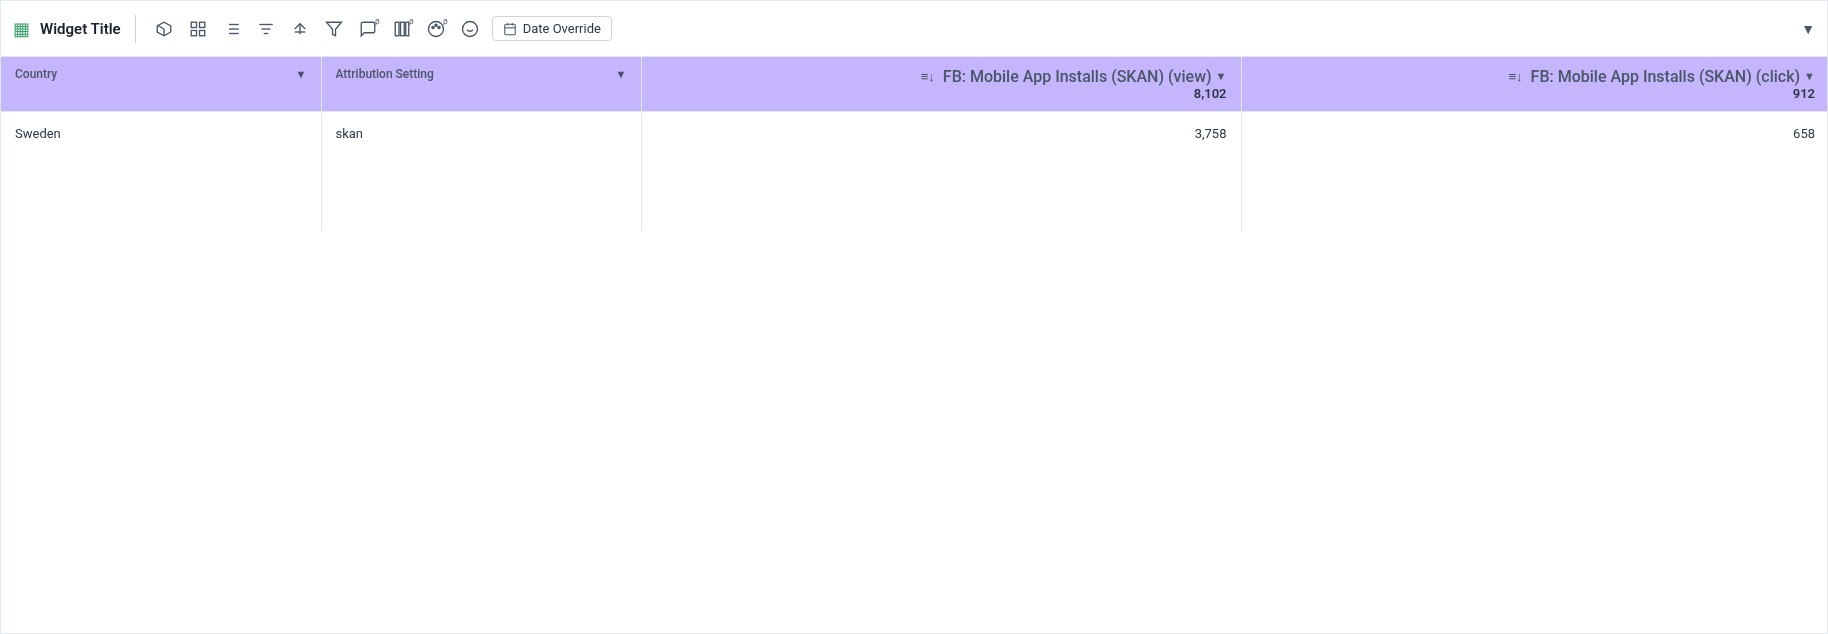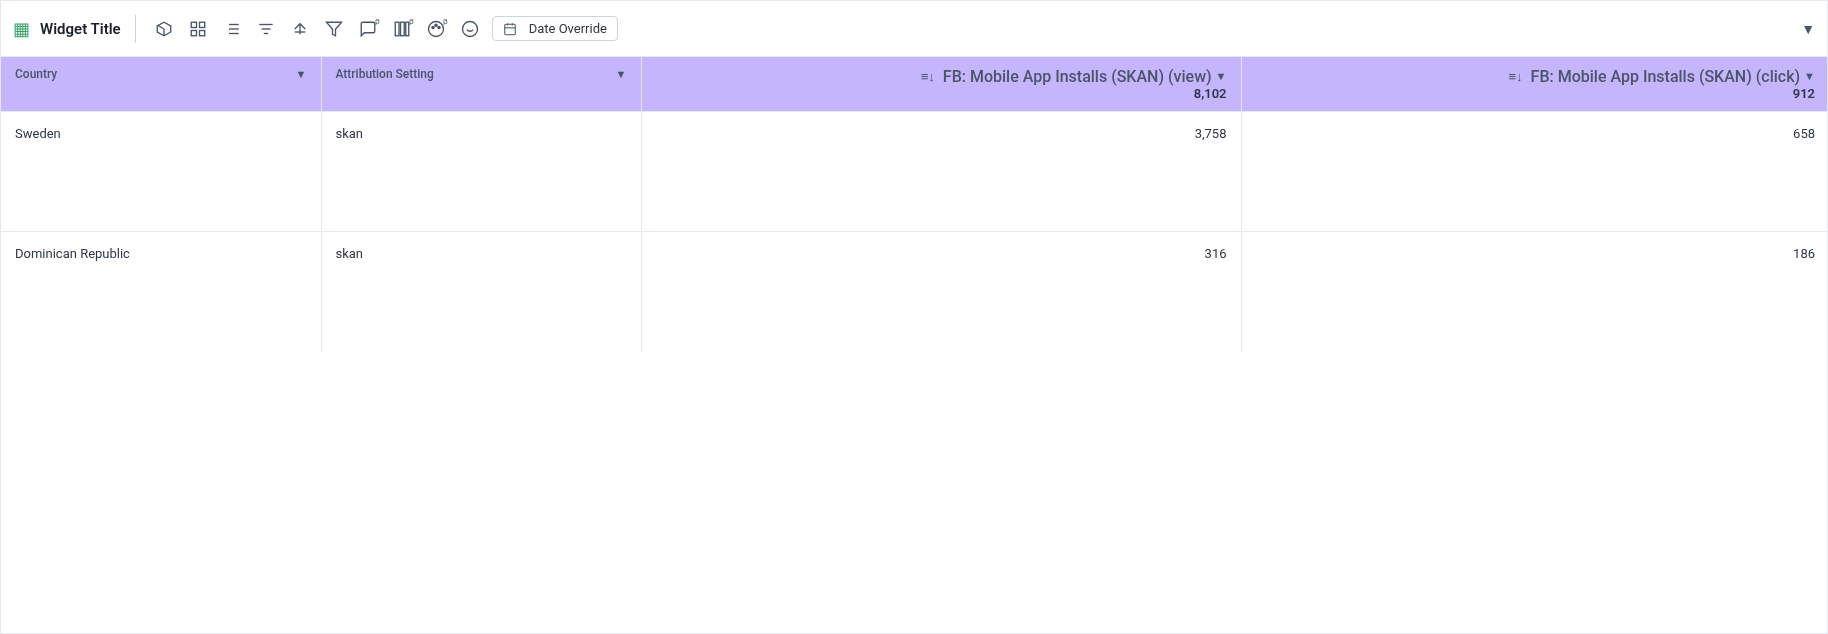--- a/index.html
+++ b/index.html
@@ -79,21 +79,21 @@
       font-size: 9px;
       position: absolute;
       top: 2px;
       right: 2px;
       color: #4a5568;
     }
 
     .date-override-btn {
       display: flex;
       align-items: center;
-      gap: 12px;
+      gap: 6px;
       padding: 4px 10px;
       border: 1px solid #cbd5e0;
       border-radius: 4px;
       cursor: pointer;
       font-size: 13px;
       color: #2d3748;
       background: #fff;
     }
 
     .toolbar-spacer {
@@ -369,26 +369,20 @@
           </th>
         </tr>
       </thead>
       <tbody>
         <tr>
           <td>Sweden</td>
           <td>skan</td>
           <td class="num">3,758</td>
           <td class="num">658</td>
         </tr>
-        <tr>
-          <td>Dominican Republic</td>
-          <td>skan</td>
-          <td class="num">316</td>
-          <td class="num">186</td>
-        </tr>
       </tbody>
     </table>
   </div>
 
   <div style="position:relative;height:0;">
     
   </div>
 
 </div>
 

